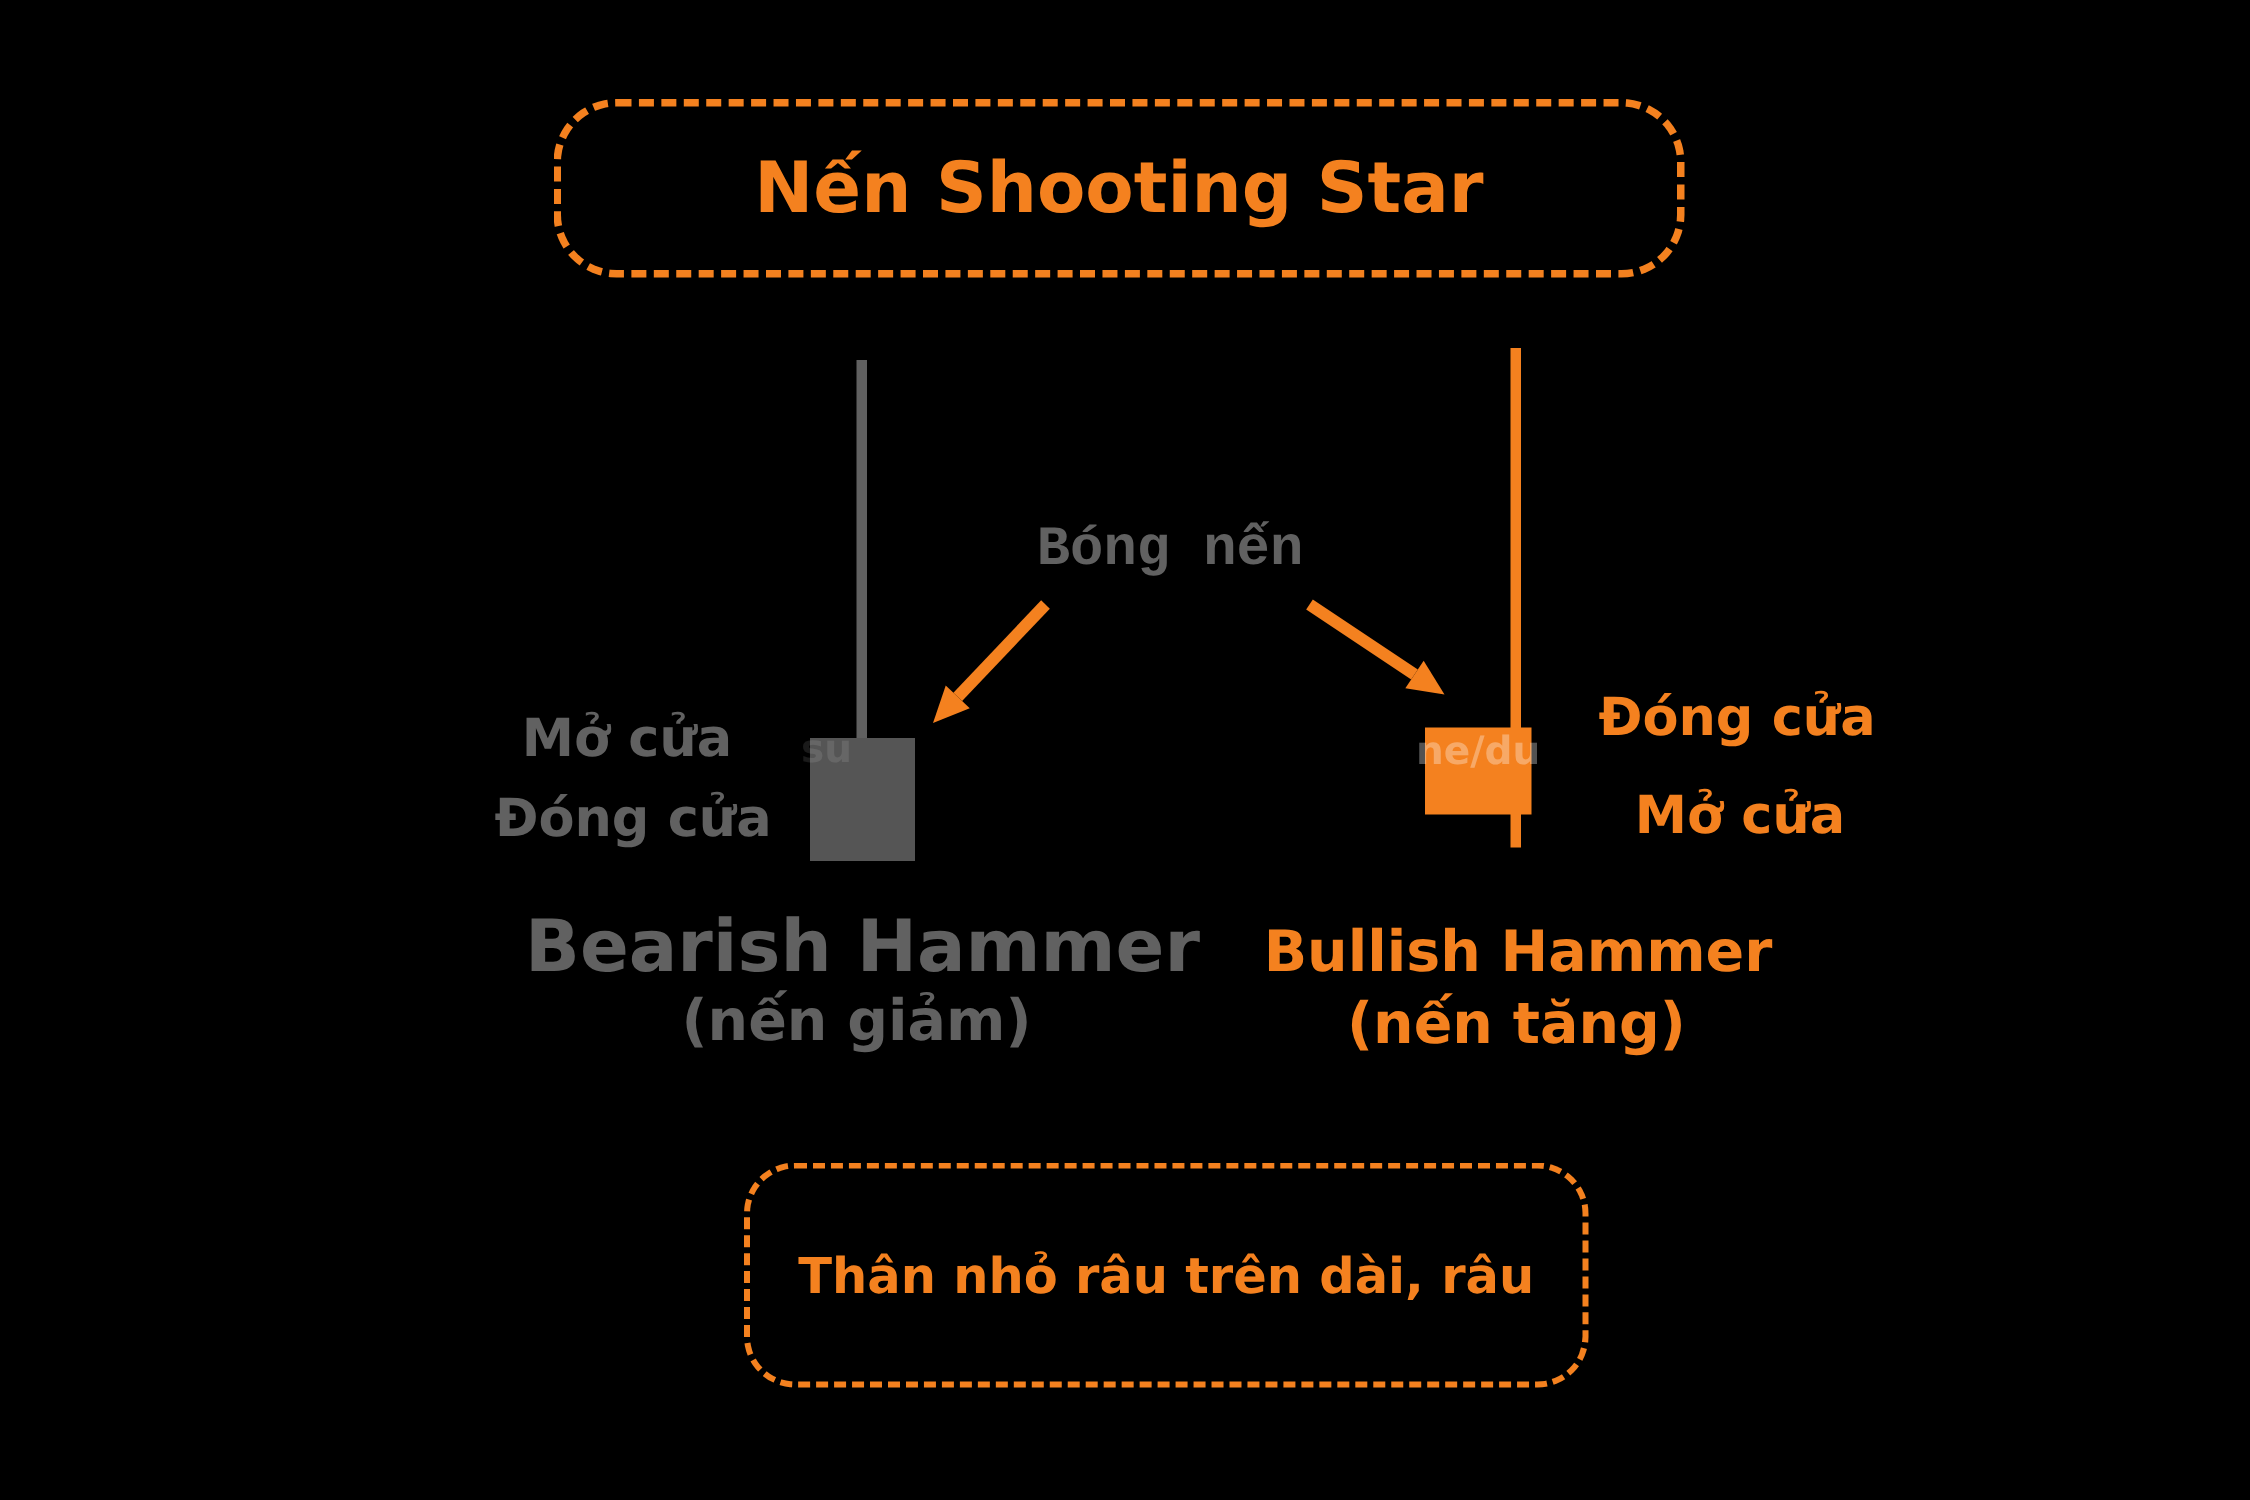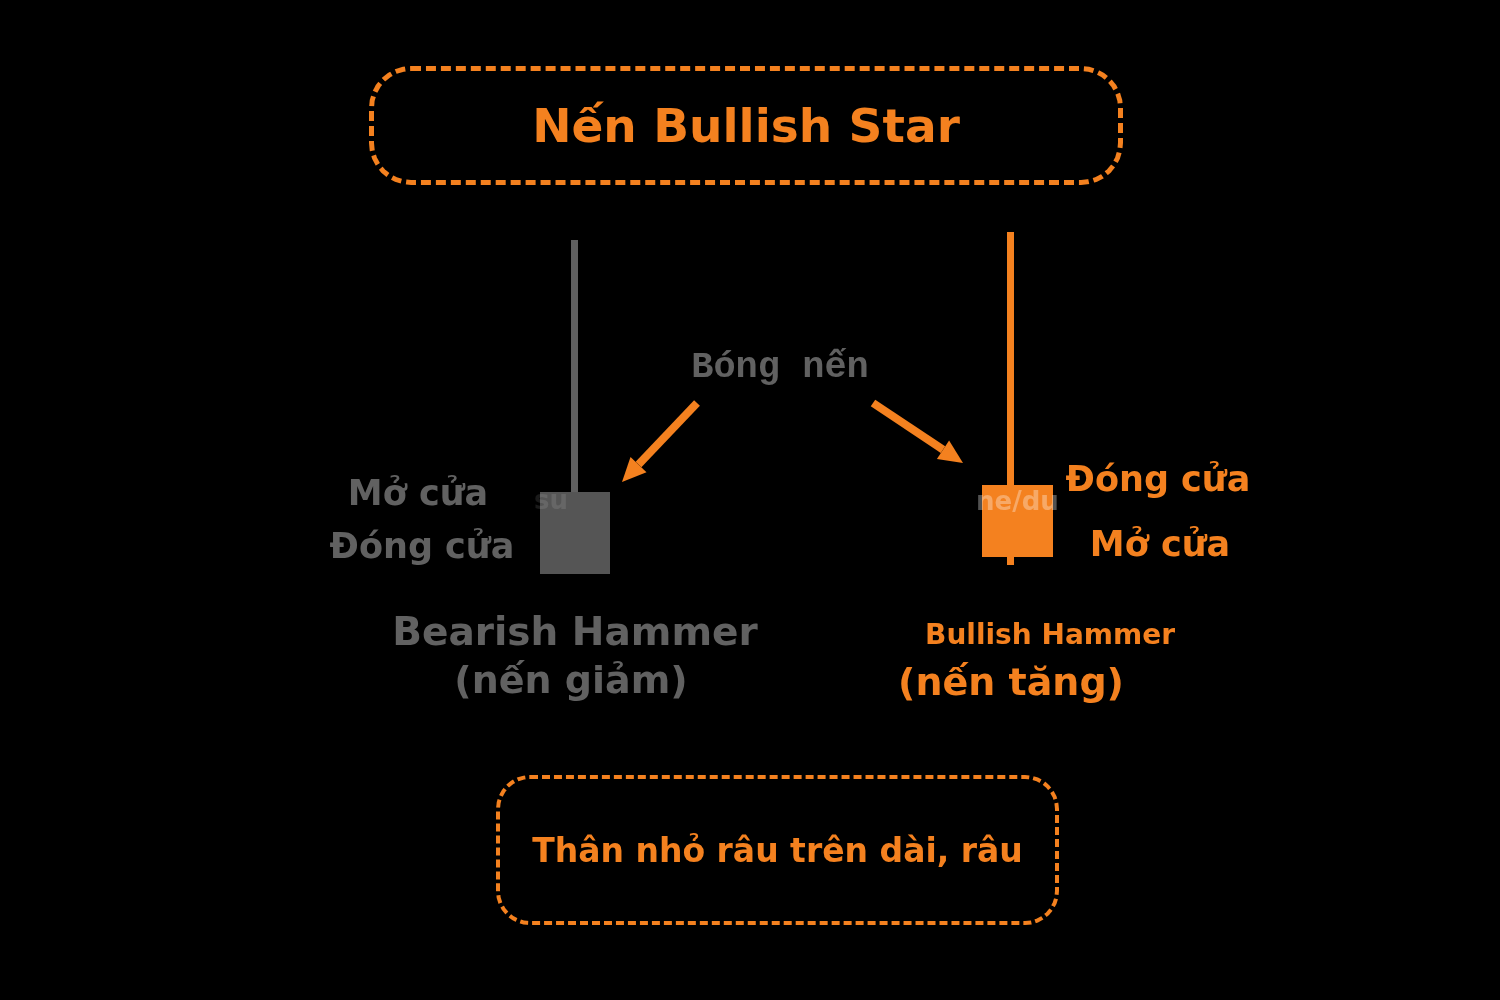--- a/index.html
+++ b/index.html
@@ -54,21 +54,21 @@
   
   .wick { position: absolute; width: 7px; }
   .wick.gray { left: 571px; top: 240px; height: 333px; background: var(--gray_wick); }
   .wick.orange { left: 1007px; top: 232px; height: 333px; background: var(--orange); }
   .candle-body { position: absolute; }
   .candle-body.gray {
     left: 540px; top: 492px; width: 70px; height: 82px;
     background: var(--gray_body);
   }
   .candle-body.orange {
-    left: 982px; top: 485px; width: 71px; height: 72px;
+    left: 950px; top: 485px; width: 71px; height: 58px;
     background: var(--orange);
   }
   .wm {
     position: absolute;
     font-size: 26px;
     white-space: nowrap;
     pointer-events: none;
   }
   .wm.on-gray { left: -6px; top: -7px; color: rgba(255,255,255,0.10); }
   .wm.on-orange { left: -6px; top: 1px; color: rgba(255,255,255,0.32); }
@@ -78,40 +78,40 @@
     transform: translate(-50%, -50%);
     white-space: nowrap;
   }
   .lbl.gray { color: var(--gray_text); }
   .lbl.orange { color: var(--orange); }
   .lbl.shadow-label { left: 780px; top: 367px; font-size: 37px; font-family: Liberation Mono, monospace; }
   .lbl.open-left   { left: 418px; top: 493px; font-size: 35px; }
   .lbl.close-left  { left: 422px; top: 546px; font-size: 35px; }
   .lbl.close-right { left: 1158px; top: 479px; font-size: 35px; }
   .lbl.open-right  { left: 1160px; top: 544px; font-size: 35px; }
-  .lbl.name-left { left: 575px; top: 631px; font-size: 39px; }
+  .lbl.name-left { left: 575px; top: 631px; font-size: 48px; }
   .lbl.sub-left  { left: 571px; top: 680px; font-size: 38px; }
-  .lbl.name-right { left: 1012px; top: 634px; font-size: 28px; margin-left: 38px; }
+  .lbl.name-right { left: 1012px; top: 634px; font-size: 38px; }
   .lbl.sub-right  { left: 1011px; top: 682px; font-size: 38px; }
   
   svg.arrows {
     position: absolute; left: 0; top: 0;
     width: 1500px; height: 1000px;
     pointer-events: none;
   }
   svg.arrows line { stroke: var(--orange); stroke-width: 8; }
   svg.arrows polygon { fill: var(--orange); }
 </style>
 </head>
 <body>
 
 <div class="canvas">
 
   <div class="title-box">
-    <span class="title-text">Nến Bullish Star</span>
+    <span class="title-text">Nến Shooting Star</span>
   </div>
 
   <div class="wick gray"></div>
   <div class="candle-body gray">
     <span class="wm on-gray">su</span>
   </div>
 
   <div class="wick orange"></div>
   <div class="candle-body orange">
     <span class="wm on-orange">ne/du</span>

